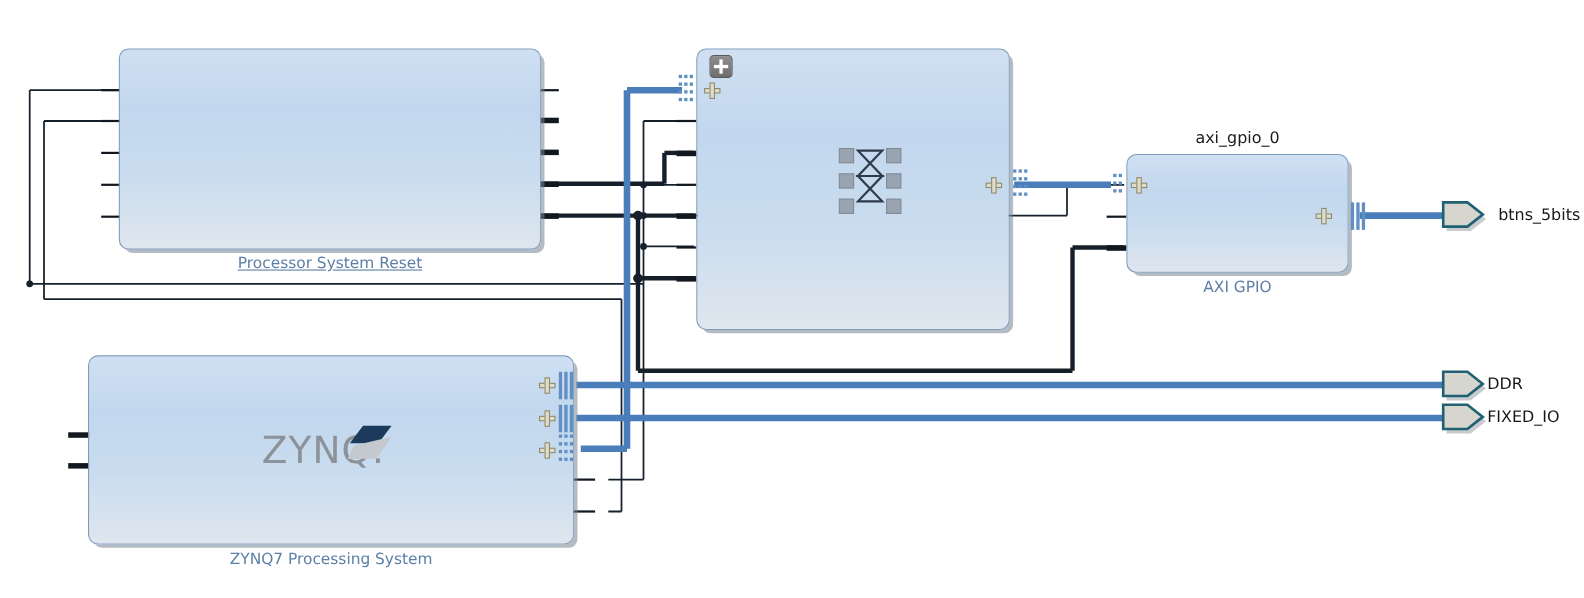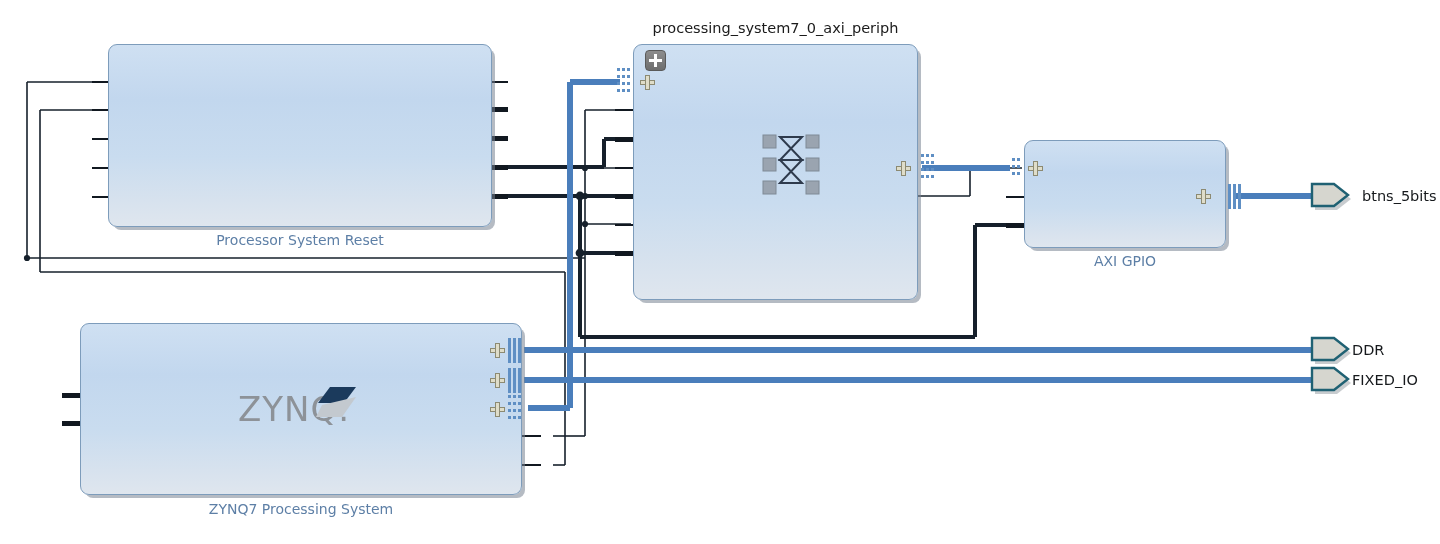--- a/index.html
+++ b/index.html
@@ -147,21 +147,21 @@
 
       <path d="M 1236 196 L 1312 196"></path>
 
       <path d="M 524 350 L 1312 350"></path>
 
       <path d="M 524 380 L 1312 380"></path>
     </g>
   </svg>
 
   <div class="block" style="left:108px;top:44px;width:384px;height:183px;"></div>
-  <div class="block-sub" style="left:108px;top:232px;width:384px;">Processor System Reset</div>
+  <div class="block-sub" style="left:108px;top:232px;width:384px;text-decoration:underline;">Processor System Reset</div>
 
   <div class="stub thin" style="left:92px;top:81px;width:18px;"></div>
   <div class="pin left" style="left:114px;top:75px;">slowest_sync_clk</div>
   <div class="stub thin" style="left:92px;top:109px;width:18px;"></div>
   <div class="pin left" style="left:114px;top:103px;">ext_reset_in</div>
   <div class="stub thin" style="left:92px;top:138px;width:18px;"></div>
   <div class="pin left" style="left:114px;top:132px;">aux_reset_in</div>
   <div class="stub thin" style="left:92px;top:167px;width:18px;"></div>
   <div class="pin left" style="left:114px;top:160px;">mb_debug_sys_rst</div>
   <div class="stub thin" style="left:92px;top:196px;width:18px;"></div>
@@ -172,21 +172,20 @@
   <div class="stub thick" style="left:490px;top:107px;width:18px;"></div>
   <div class="pin right" style="left:240px;top:103px;width:246px;">bus_struct_reset[0:0]</div>
   <div class="stub thick" style="left:490px;top:136px;width:18px;"></div>
   <div class="pin right" style="left:240px;top:132px;width:246px;">peripheral_reset[0:0]</div>
   <div class="stub thick" style="left:490px;top:165px;width:18px;"></div>
   <div class="pin right" style="left:240px;top:160px;width:246px;">interconnect_aresetn[0:0]</div>
   <div class="stub thick" style="left:490px;top:194px;width:18px;"></div>
   <div class="pin right" style="left:240px;top:189px;width:246px;">peripheral_aresetn[0:0]</div>
 
   <div class="block" style="left:633px;top:44px;width:285px;height:256px;"></div>
-  <div class="block-title" style="left:603px;top:20px;width:345px;">processing_system7_0_axi_periph</div>
 
   <div class="expand" style="left:645px;top:50px;"></div>
 
   <div class="dotgrid" style="left:617px;top:68px;width:14px;height:28px;">
     <i style="left:0;top:0"></i>
       <i style="left:5px;top:0"></i>
       <i style="left:10px;top:0"></i>
     <i style="left:0;top:7px"></i>
       <i style="left:5px;top:7px"></i>
       <i style="left:10px;top:7px"></i>
@@ -241,20 +240,21 @@
       <i style="left:10px;top:7px"></i>
     <i style="left:0;top:14px"></i>
       <i style="left:5px;top:14px"></i>
       <i style="left:10px;top:14px"></i>
     <i style="left:0;top:21px"></i>
       <i style="left:5px;top:21px"></i>
       <i style="left:10px;top:21px"></i>
   </div>
 
   <div class="block" style="left:1024px;top:140px;width:202px;height:108px;"></div>
+  <div class="block-title" style="left:1024px;top:118px;width:202px;">axi_gpio_0</div>
   <div class="block-sub" style="left:1024px;top:253px;width:202px;">AXI GPIO</div>
 
   <div class="dotgrid" style="left:1012px;top:158px;width:9px;height:21px;">
     <i style="left:0;top:0"></i>
       <i style="left:5px;top:0"></i>
     <i style="left:0;top:7px"></i>
       <i style="left:5px;top:7px"></i>
     <i style="left:0;top:14px"></i>
       <i style="left:5px;top:14px"></i>
   </div>

